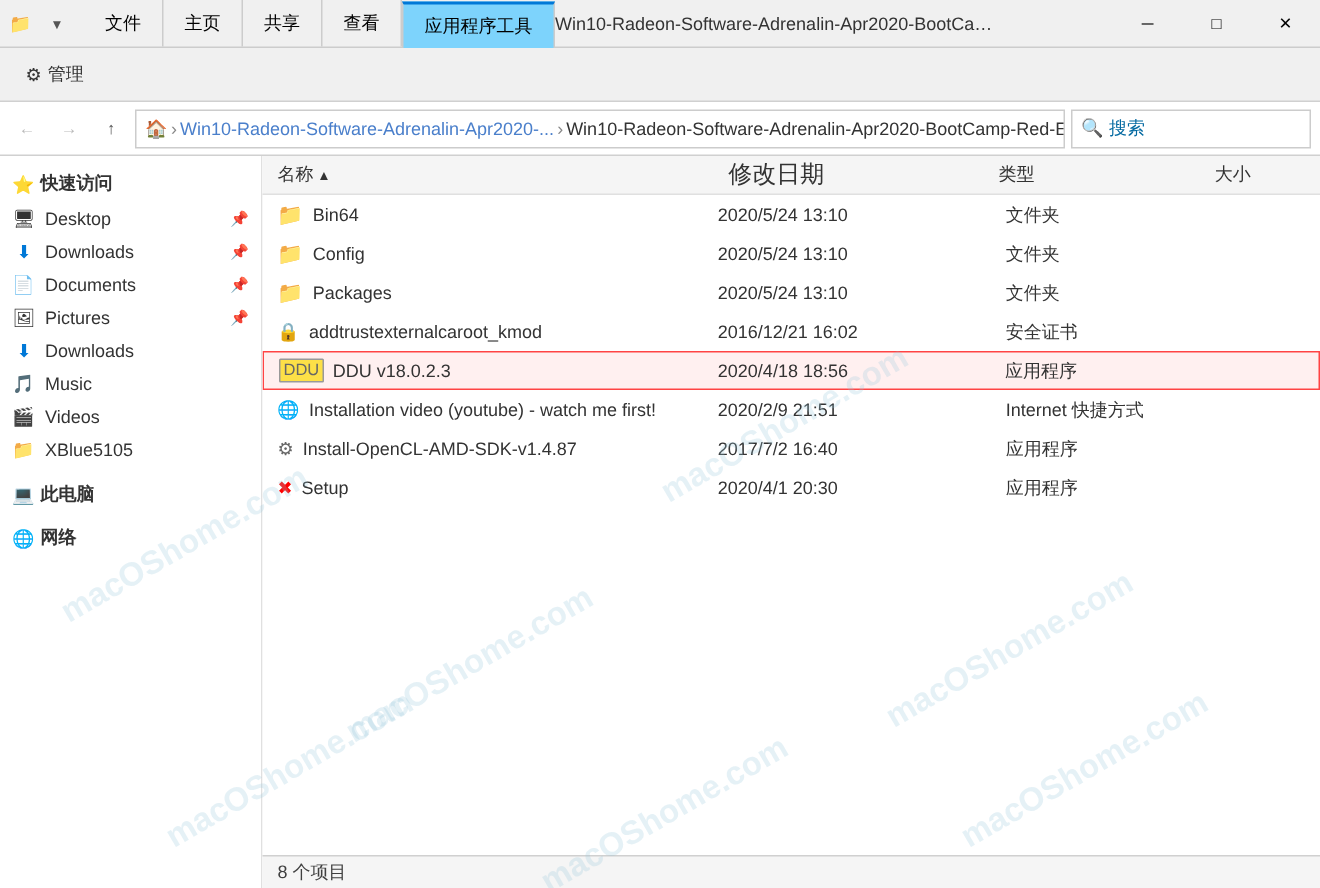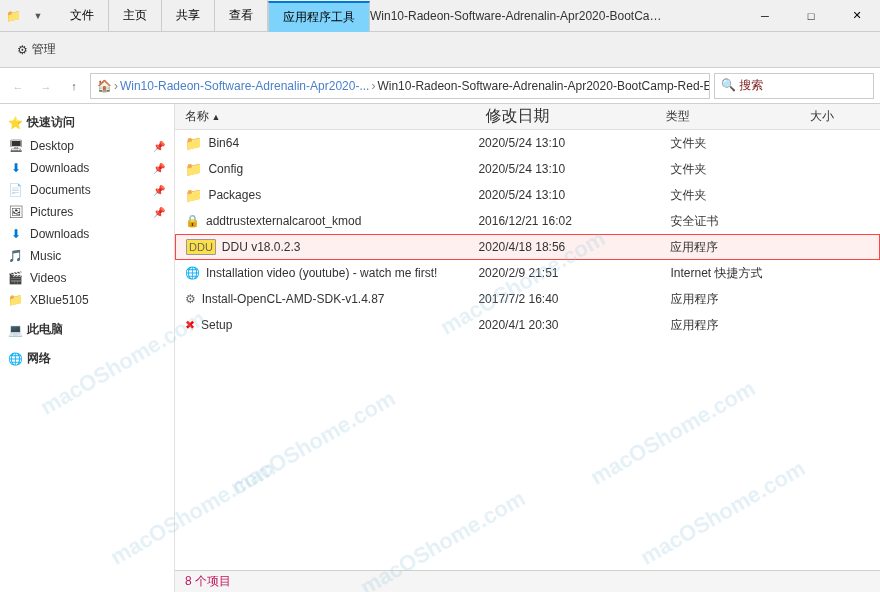--- a/index.html
+++ b/index.html
@@ -263,21 +263,21 @@
 
     
     .status-bar {
       height: 22px;
       background: #f5f5f5;
       border-top: 1px solid #d0d0d0;
       display: flex;
       align-items: center;
       padding: 0 10px;
       font-size: 12px;
-      color: #be185d;
+      color: #404040;
       gap: 20px;
     }
 
     
     .sort-asc::after { content: ' ▲'; font-size: 9px; }
   </style>
 </head>
 <body>
 
 <div class="title-bar">
@@ -322,21 +322,21 @@
   <div class="nav-btn disabled">→</div>
   <div class="nav-btn">↑</div>
   <div class="address-path">
     <span class="path-part" style="color:#4a7fcb;">🏠</span>
     <span class="path-sep"> › </span>
     <span class="path-part" style="color:#4a7fcb;">Win10-Radeon-Software-Adrenalin-Apr2020-...</span>
     <span class="path-sep"> › </span>
     <span class="path-part" style="color:#333;">Win10-Radeon-Software-Adrenalin-Apr2020-BootCamp-Red-E</span>
   </div>
   <div class="search-box">
-    <span style="color:#7f1d1d;">🔍 搜索</span>
+    <span style="color:#0369a1;">🔍 搜索</span>
   </div>
 </div>
 
 <div class="main-layout">
 
   <div class="sidebar">
     <div class="sidebar-header">
       <span>⭐</span>
       <span>快速访问</span>
     </div>

